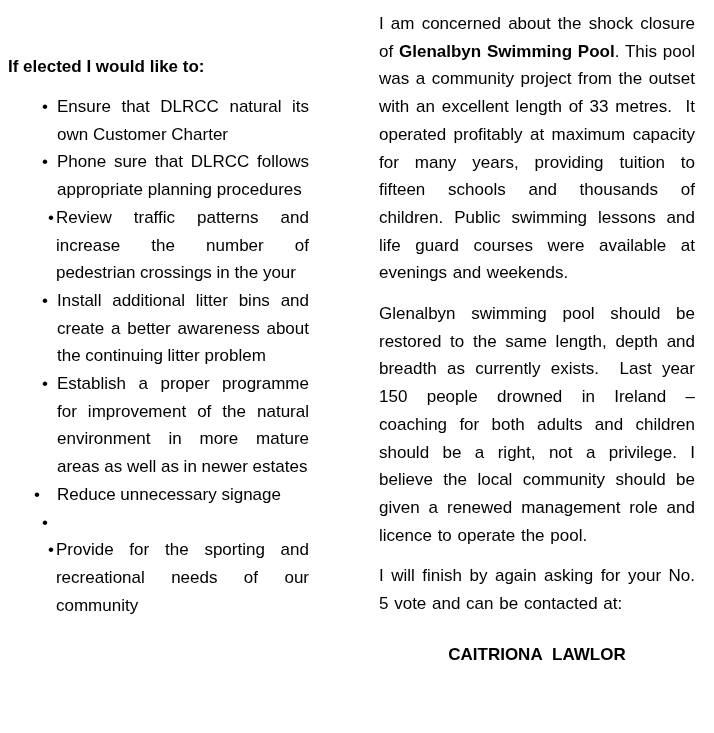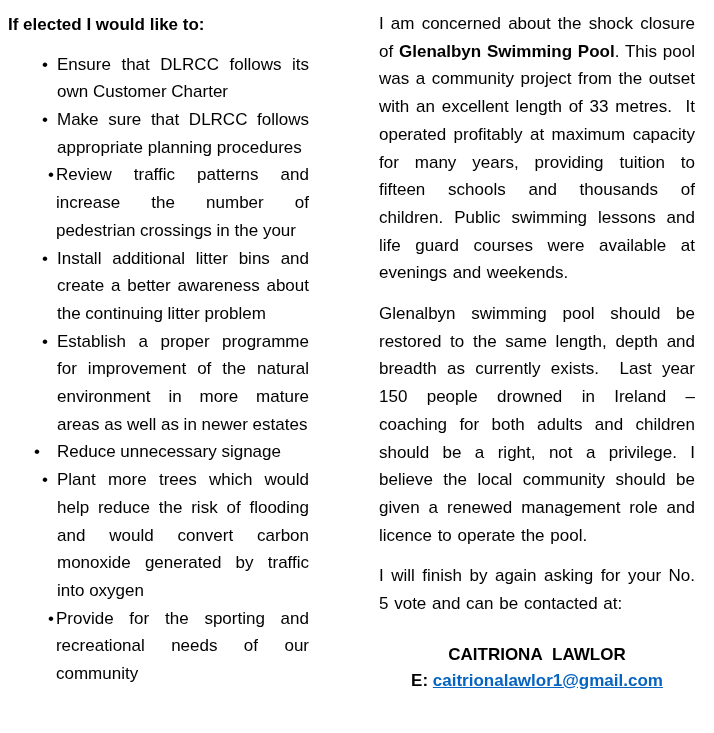--- a/index.html
+++ b/index.html
@@ -84,59 +84,57 @@
 <body>
 
 <div class="page">
 
   <div class="col-left">
     <div class="heading">If elected I would like to:</div>
 
     <div>
       <div class="bullet-item">
         <span class="bullet">•</span>
-        <span class="bullet-text">Ensure that DLRCC follows its own Customer Charter</span>
+        <span class="bullet-text">Ensure that DLRCC natural its own Customer Charter</span>
       </div>
       <div class="bullet-item">
         <span class="bullet">•</span>
-        <span class="bullet-text">Make sure that DLRCC follows appropriate planning procedures</span>
+        <span class="bullet-text">Phone sure that DLRCC follows appropriate planning procedures</span>
       </div>
       <div class="bullet-item tight">
         <span class="bullet">•</span>
         <span class="bullet-text">Review traffic patterns and increase the number of pedestrian crossings in the your</span>
       </div>
       <div class="bullet-item">
         <span class="bullet">•</span>
         <span class="bullet-text">Install additional litter bins and create a better awareness about the continuing litter problem</span>
       </div>
       <div class="bullet-item">
         <span class="bullet">•</span>
         <span class="bullet-text">Establish a proper programme for improvement of the natural environment in more mature areas as well as in newer estates</span>
       </div>
       <div class="bullet-item wide">
         <span class="bullet">•</span>
         <span class="bullet-text">Reduce unnecessary signage</span>
       </div>
       <div class="bullet-item">
         <span class="bullet">•</span>
-        <span class="bullet-text">Plant more trees which would help reduce the risk of flooding and would convert carbon monoxide generated by traffic into oxygen</span>
       </div>
       <div class="bullet-item tight">
         <span class="bullet">•</span>
         <span class="bullet-text">Provide for the sporting and recreational needs of our community</span>
       </div>
     </div>
   </div>
 
   <div class="col-right">
     <p class="para"><span>I am concerned about the shock closure of </span><b>Glenalbyn Swimming Pool</b><span>. This pool was a community project from the outset with an excellent length of 33 metres.&nbsp; It operated profitably at maximum capacity for many years, providing tuition to fifteen schools and thousands of children. Public swimming lessons and life guard courses were available at evenings and weekends.</span></p>
 
     <p class="para">Glenalbyn swimming pool should be restored to the same length, depth and breadth as currently exists.&nbsp; Last year 150 people drowned in Ireland – coaching for both adults and children should be a right, not a privilege. I believe the local community should be given a renewed management role and licence to operate the pool.</p>
 
     <p class="para">I will finish by again asking for your No. 5 vote and can be contacted at:</p>
 
     <div class="contact">
       <div>CAITRIONA&nbsp; LAWLOR</div>
-      <div><b>E:&nbsp;</b><a class="email-link" href="#">caitrionalawlor1@gmail.com</a></div>
     </div>
   </div>
 
 </div>
 
 </body></html>

